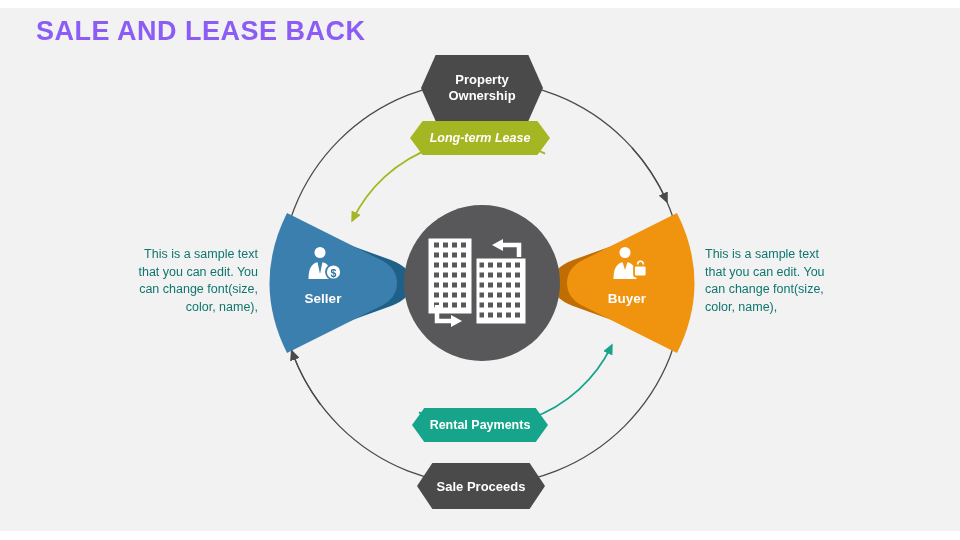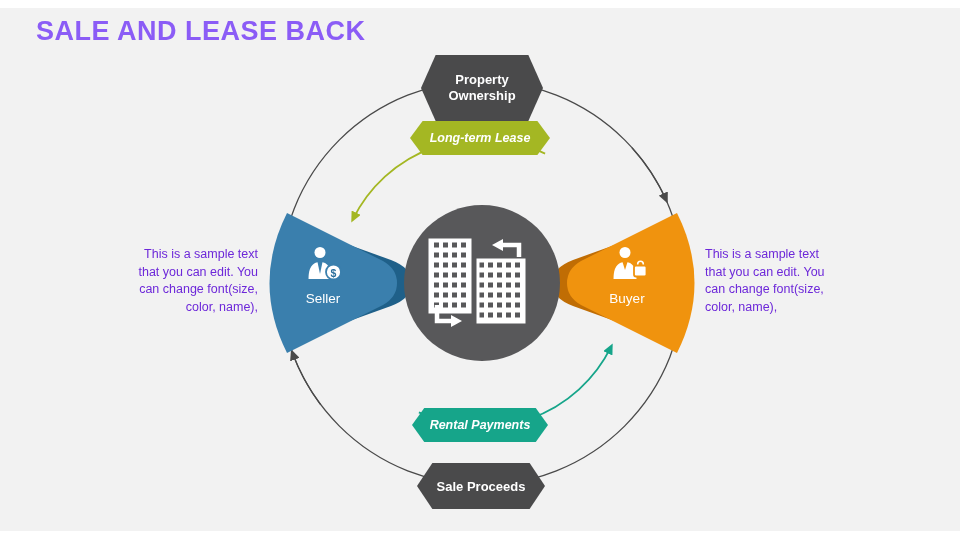--- a/index.html
+++ b/index.html
@@ -23,36 +23,36 @@
     position:absolute;display:flex;align-items:center;justify-content:center;
     text-align:center;color:#ffffff;font-weight:bold;
   }
   .hex-dark{background:#4a4a4b;}
   .hex-top{left:421px;top:55px;width:122px;height:66px;font-size:13px;line-height:1.25;
     padding:0 14px;box-sizing:border-box;
     clip-path:polygon(12% 0%,88% 0%,100% 50%,88% 100%,12% 100%,0% 50%);}
   .hex-lease{left:410px;top:121px;width:140px;height:34px;font-size:12.5px;font-style:italic;
     background:#a4b723;
     clip-path:polygon(9% 0%,91% 0%,100% 50%,91% 100%,9% 100%,0% 50%);align-items:center;}
-  .hex-rental{left:412px;top:408px;width:136px;height:34px;font-size:12.5px;font-style:italic;
+  .hex-rental{left:412px;top:408px;width:136px;height:34px;font-size:12.5px;
     background:#16a58a;
     clip-path:polygon(9% 0%,91% 0%,100% 50%,91% 100%,9% 100%,0% 50%);}
   .hex-proceeds{left:417px;top:463px;width:128px;height:46px;font-size:13px;
     clip-path:polygon(12% 0%,88% 0%,100% 50%,88% 100%,12% 100%,0% 50%);text-align:right;}
 
   .wedge-label{
     position:absolute;top:291px;width:80px;text-align:center;
-    color:#ffffff;font-weight:normal;font-size:13.5px;
+    color:#ffffff;font-weight:bold;font-size:13.5px;
   }
   .wedge-label.seller{left:283px;}
   .wedge-label.buyer{left:587px;}
 
   .caption{
     position:absolute;top:246px;width:132px;
-    font-size:12.5px;line-height:1.4;color:#6d28d9;
+    font-size:12.5px;line-height:1.4;color:#0f766e;
   }
   .caption.left{left:126px;text-align:right;}
   .caption.right{left:705px;text-align:left;}
 </style>
 </head>
 <body>
 
 <div class="edge-bar top"></div>
 <div class="edge-bar bottom"></div>
 

